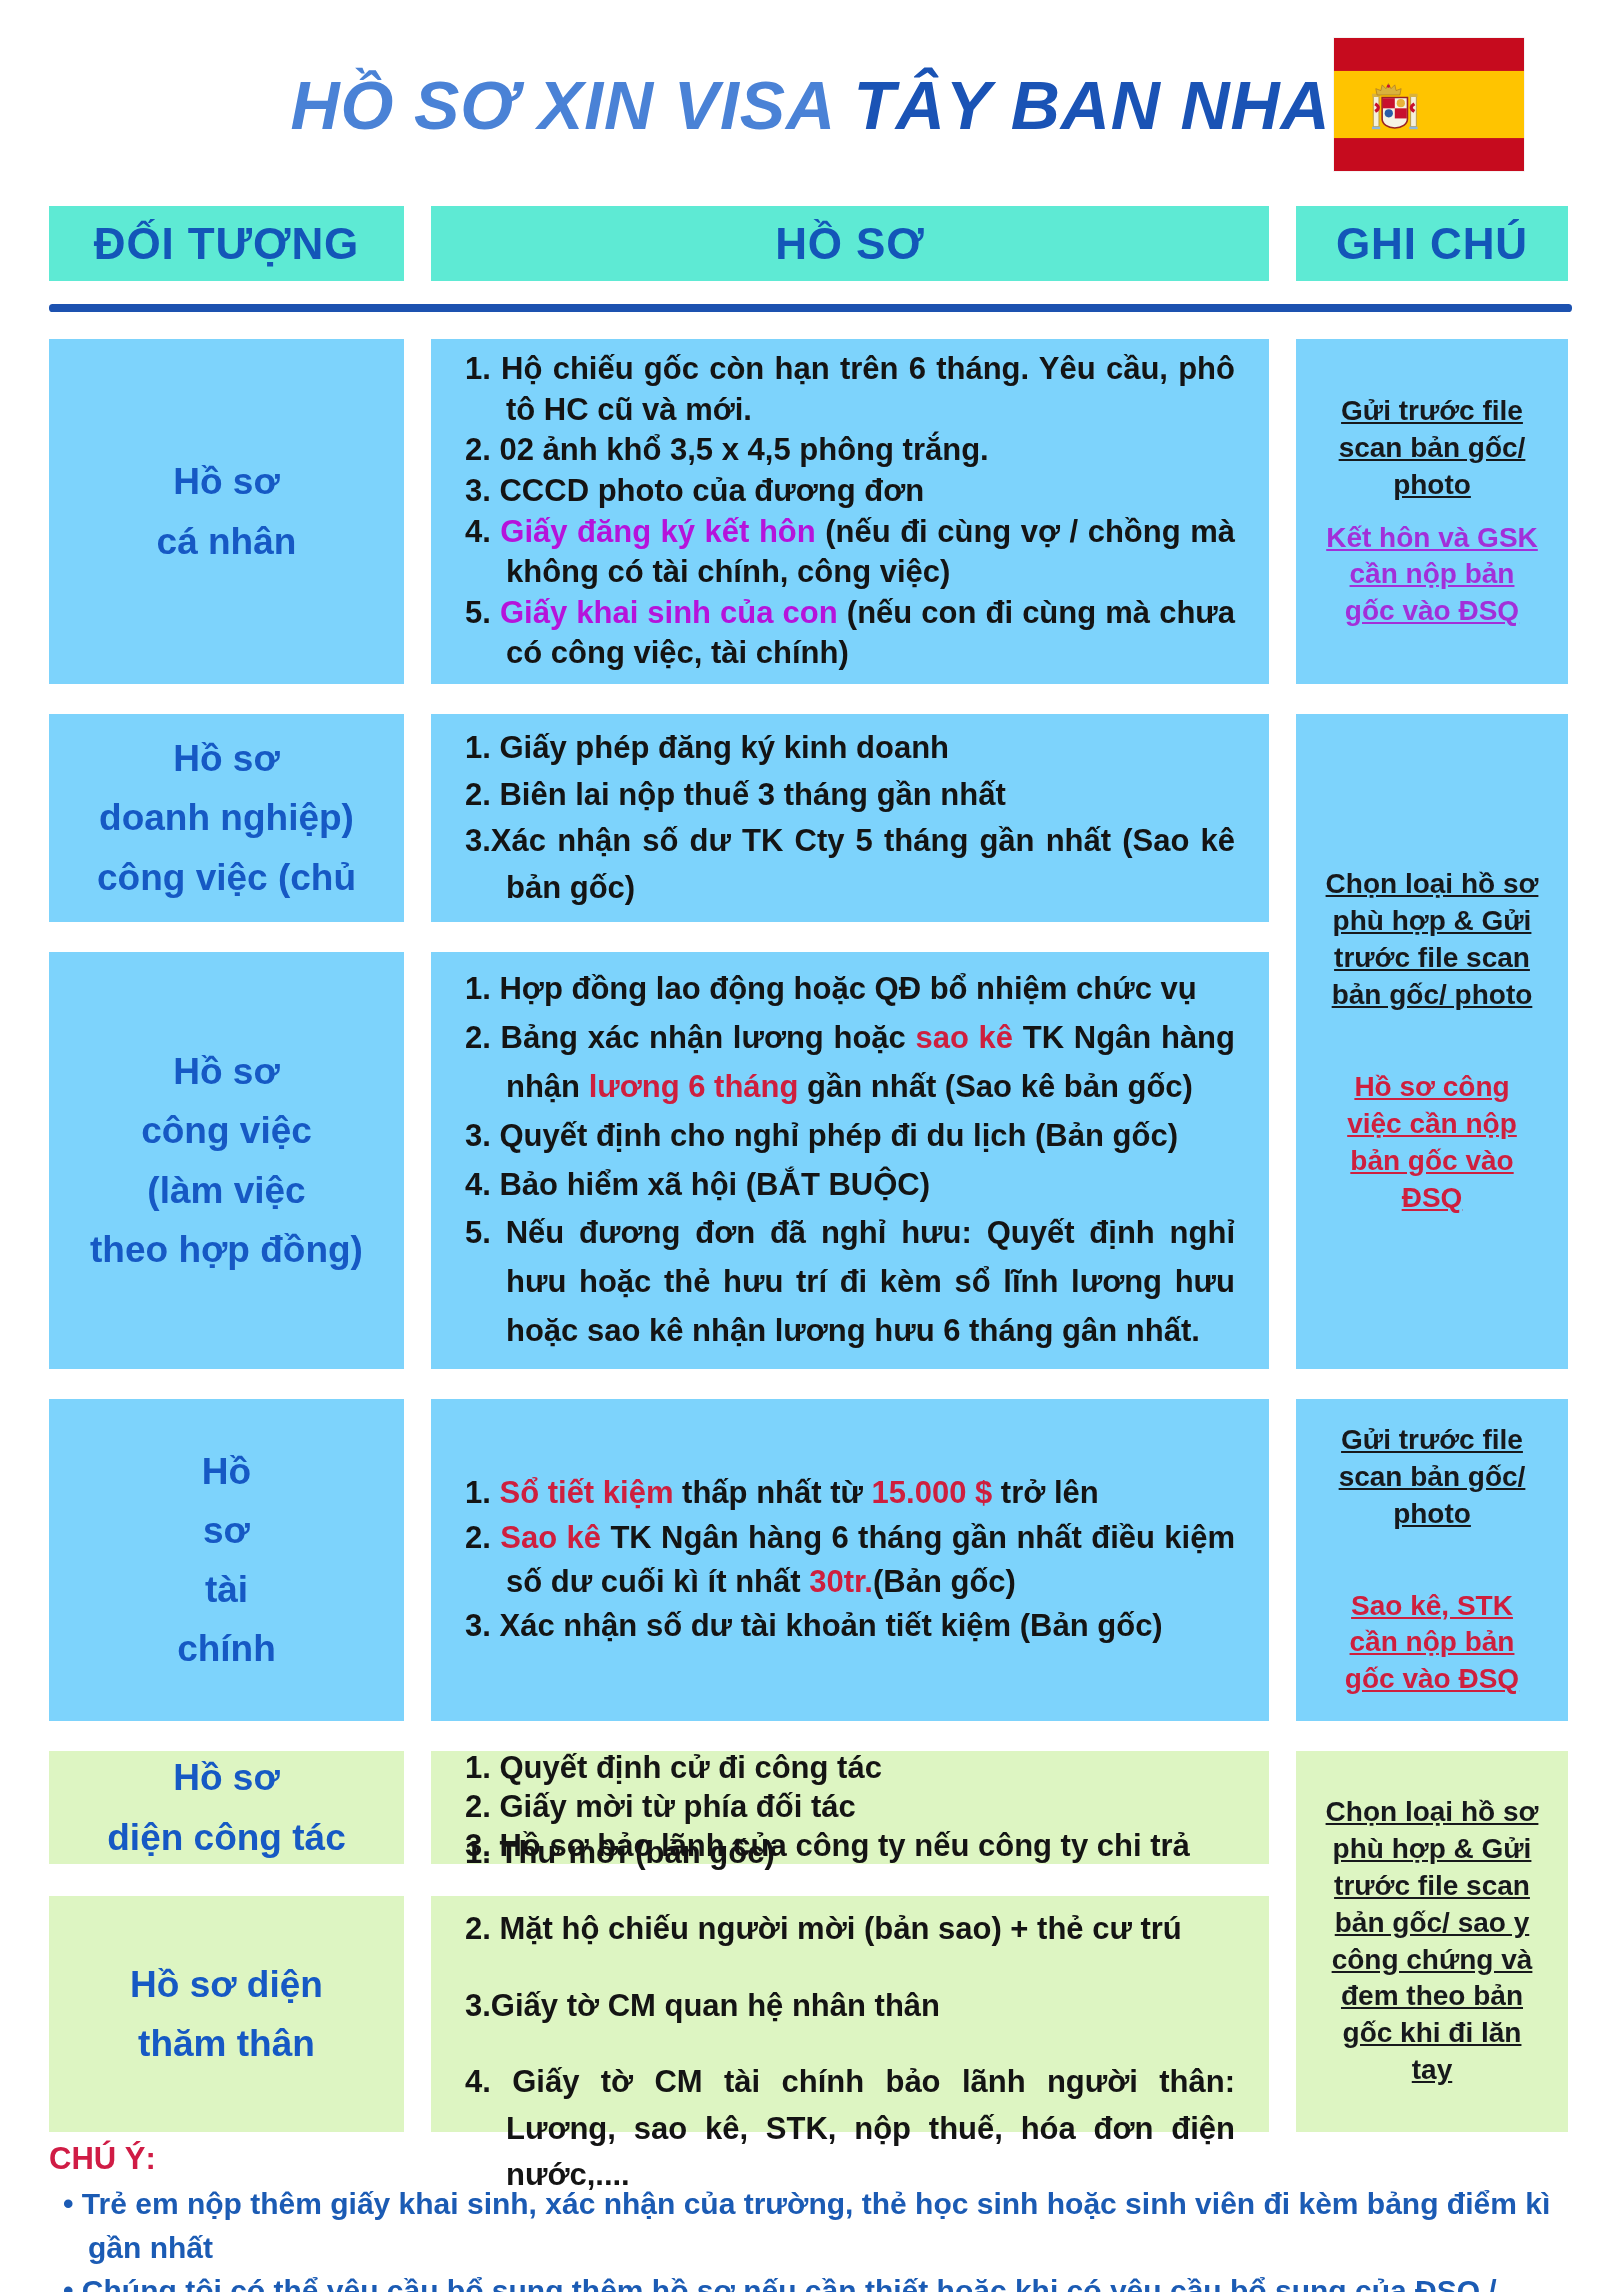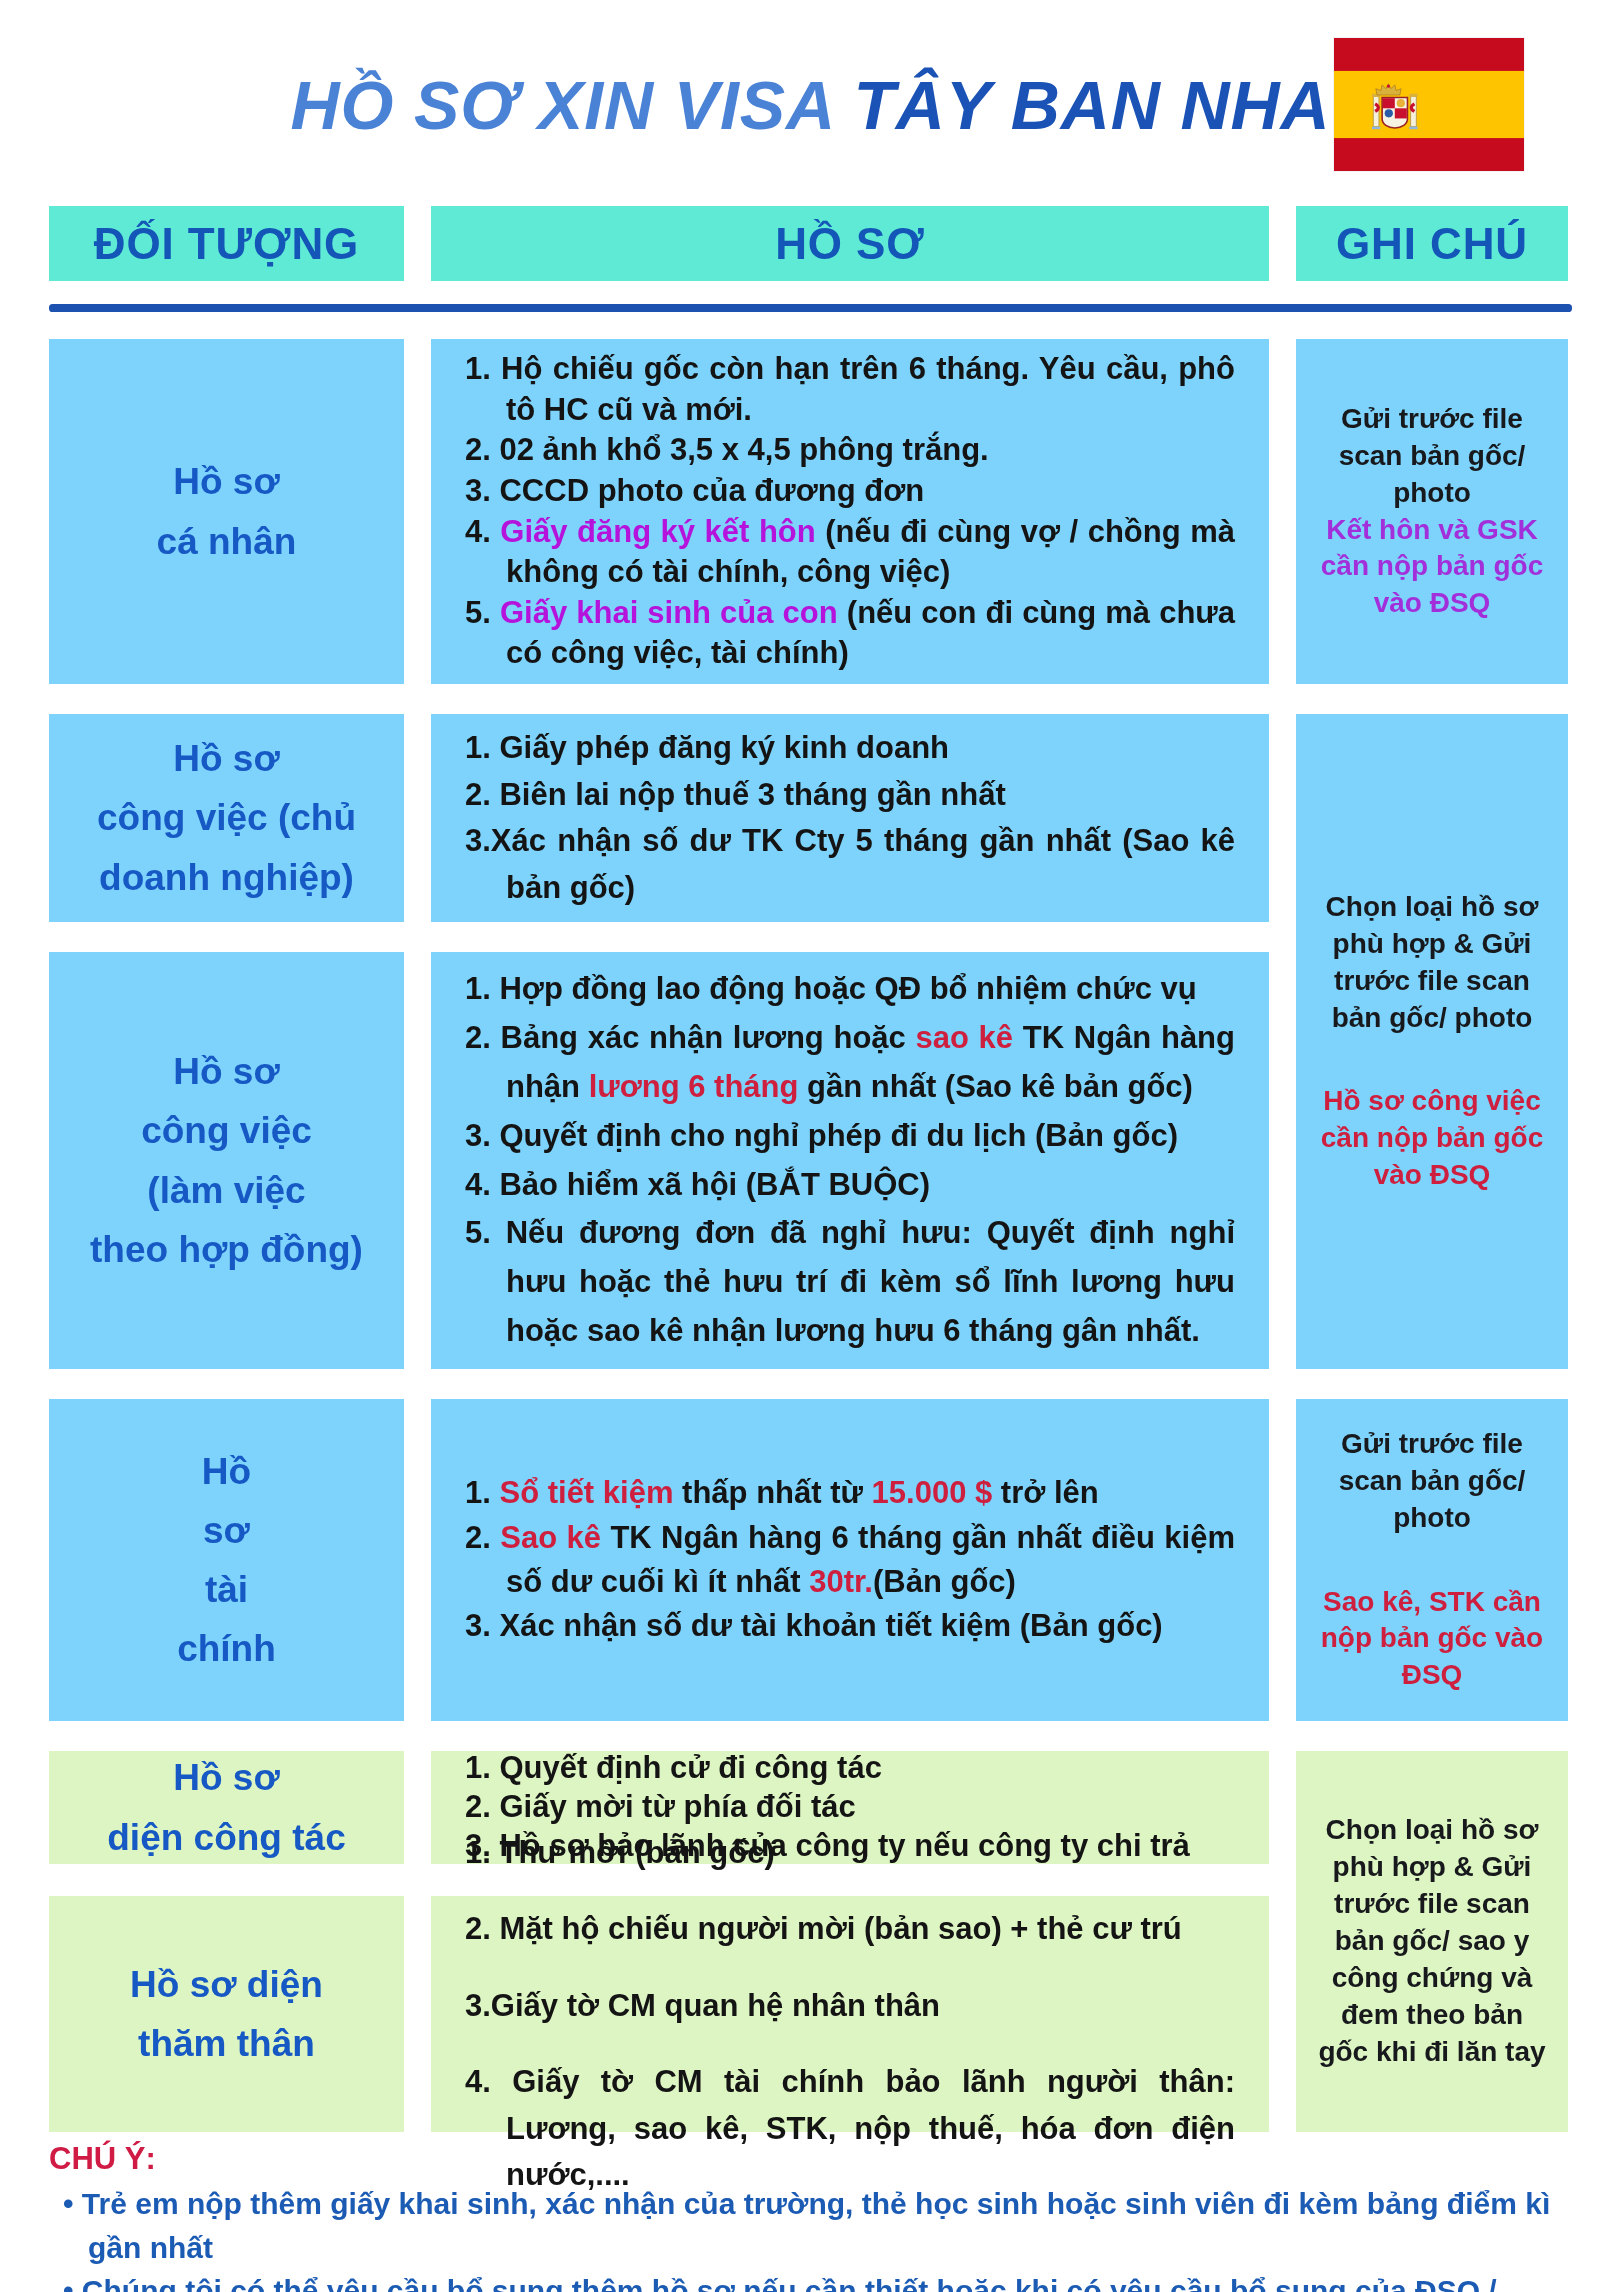--- a/index.html
+++ b/index.html
@@ -86,21 +86,21 @@
   .row-cong-tac .item{line-height:1.25;}
   .row-tham-than .item{line-height:1.5;}
   .note-cell{
     display:flex;flex-direction:column;
     align-items:center;justify-content:center;
     text-align:center;
     padding:12.5px 19.7px;
     font-size:28px;font-weight:700;
     line-height:1.32;
   }
-  .note-cell p{margin:0;}
+  .note-cell p{margin:8px;text-decoration:underline;}
   .note-cell p.gap{margin-top:47px;}
   .seg-k{color:#141414;}
   .seg-r{color:#CE1F3E;}
   .seg-m{color:#B513DB;}
   .seg-p{color:#A22FD9;}
   .note-cell .seg-k{color:#17191c;}
   
   .footer{padding:9px 49px 0 49px;}
   .footer-heading{
     color:#D01C45;font-size:31px;font-weight:800;
@@ -160,22 +160,22 @@
       </div>
       <div class="cell content-cell theme-blue row-ca-nhan" style="grid-area: 1 / 2;">
         <p class="item"><span class="seg-k">1. Hộ chiếu gốc còn hạn trên 6 tháng. Yêu cầu, phô tô HC cũ và mới.</span></p>
         <p class="item"><span class="seg-k">2. 02 ảnh khổ 3,5 x 4,5 phông trắng.</span></p>
         <p class="item"><span class="seg-k">3. CCCD photo của đương đơn</span></p>
         <p class="item"><span class="seg-k">4. </span><span class="seg-m">Giấy đăng ký kết hôn </span><span class="seg-k">(nếu đi cùng vợ / chồng mà không có tài chính, công việc)</span></p>
         <p class="item"><span class="seg-k">5. </span><span class="seg-m">Giấy khai sinh của con </span><span class="seg-k">(nếu con đi cùng mà chưa có công việc, tài chính)</span></p>
       </div>
       <div class="cell label-cell theme-blue" style="grid-area: 3 / 1;">
         <div class="label-line">Hồ sơ</div>
+        <div class="label-line">doanh nghiệp)</div>
         <div class="label-line">công việc (chủ</div>
-        <div class="label-line">doanh nghiệp)</div>
       </div>
       <div class="cell content-cell theme-blue row-cv-chu" style="grid-area: 3 / 2;">
         <p class="item"><span class="seg-k">1. Giấy phép đăng ký kinh doanh</span></p>
         <p class="item"><span class="seg-k">2. Biên lai nộp thuế 3 tháng gần nhất</span></p>
         <p class="item"><span class="seg-k">3.Xác nhận số dư TK Cty 5 tháng gần nhất (Sao kê bản gốc)</span></p>
       </div>
       <div class="cell label-cell theme-blue" style="grid-area: 5 / 1;">
         <div class="label-line">Hồ sơ</div>
         <div class="label-line">công việc</div>
         <div class="label-line">(làm việc</div>

